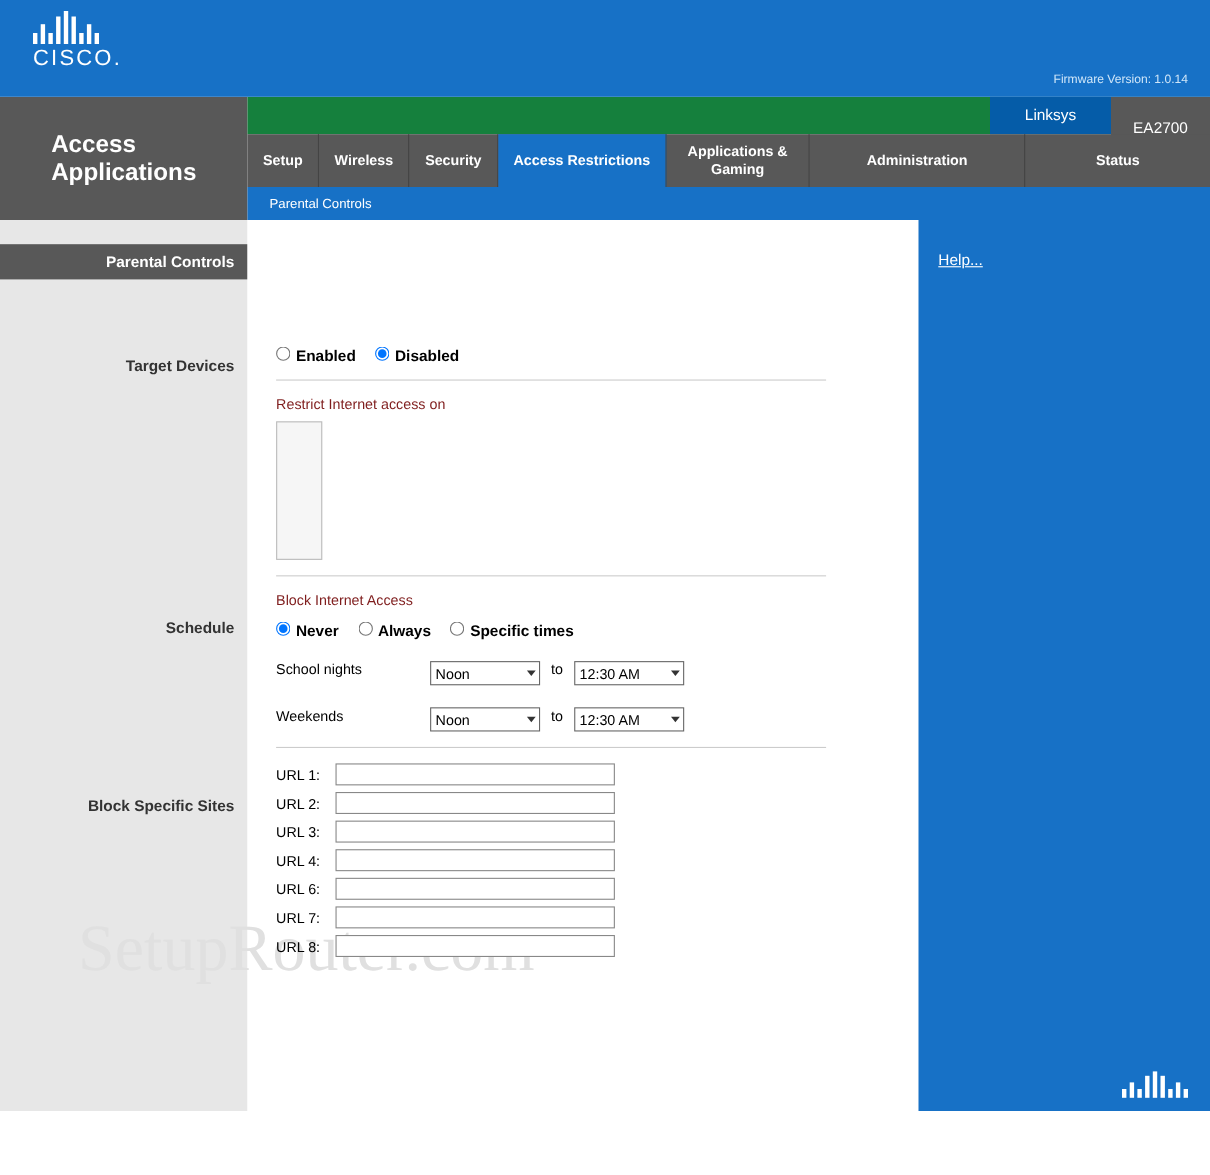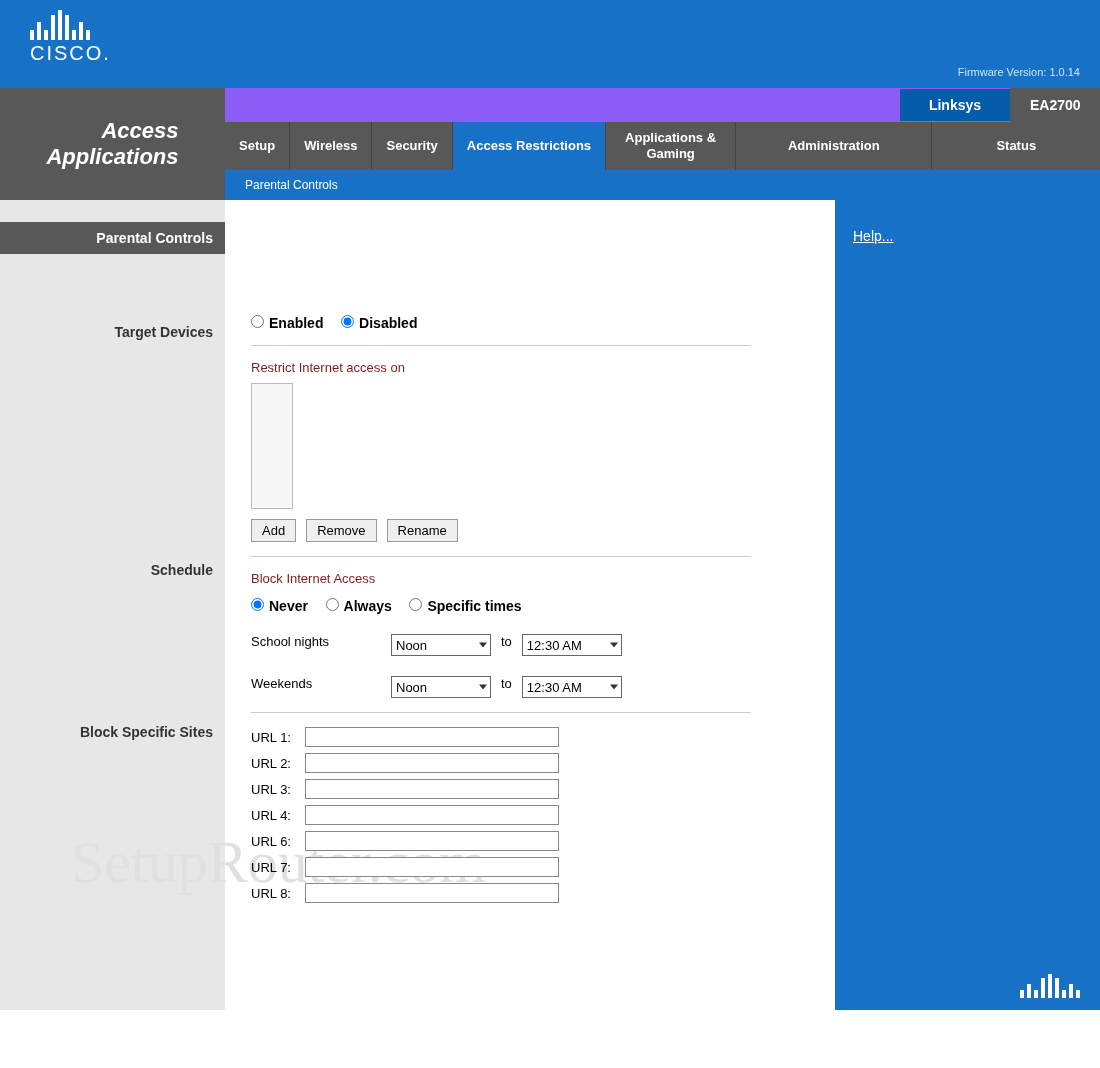--- a/index.html
+++ b/index.html
@@ -6,23 +6,23 @@
 body { font-family: Arial, Helvetica, sans-serif; font-size: 13px; background: #fff; width: 1100px; }
 .top-banner { background: #1771c6; height: 88px; position: relative; }
 .cisco-logo { position: absolute; left: 30px; top: 10px; }
 .cisco-bars { display: flex; gap: 3px; align-items: flex-end; }
 .cisco-bars span { width: 4px; background: #fff; display: inline-block; }
 .cisco-text { color: #fff; font-size: 20px; letter-spacing: 2px; margin-top: 2px; }
 .firmware { position: absolute; right: 20px; bottom: 10px; color: #cfe6f9; font-size: 11px; }
 
 .nav-wrap { display: flex; }
 .nav-left { width: 225px; background: #585858; color: #fff; display: flex; flex-direction: column; align-items: center; justify-content: center; padding: 18px 10px; }
-.nav-left h1 { font-size: 22px; font-weight: bold; text-align: right; line-height: 1.2; font-style: italic; }
+.nav-left h1 { font-size: 22px; font-weight: bold; text-align: left; line-height: 1.2; }
 .nav-right { flex: 1; display: flex; flex-direction: column; }
-.brand-row { display: flex; background: #8b5cf6; color: #fff; font-weight: bold; font-size: 14px; height: 34px; align-items: center; }
+.brand-row { display: flex; background: #15803d; color: #fff; font-weight: normal; font-size: 14px; height: 34px; }
 .brand-row .spacer { flex: 1; }
 .brand-linksys { background:#055ca8; width: 110px; text-align:center; padding: 8px; }
 .brand-model { background: #585858; width: 90px; text-align:center; padding: 20px; }
 .tabs-row { display: flex; background: #585858; height: 48px; }
 .tab { color: #fff; font-size: 13px; font-weight: bold; text-align: center; display:flex; align-items:center; justify-content:center; padding: 0 14px; cursor:pointer; border-right: 1px solid #444; line-height:1.2; }
 .tab.active { background: #1771c6; }
 .tab.wide { flex: 1.2; }
 .subtabs-row { background: #1771c6; color: #fff; height: 30px; display:flex; align-items:center; padding-left: 20px; font-size: 12px; }
 
 .body-row { display: flex; min-height: 810px; }
@@ -117,25 +117,20 @@
     <div class="watermark">SetupRouter.com</div>
 
     <div class="radio-row" style="margin-top:18px">
       <label><input type="radio" name="status" style=""><span>Enabled</span></label>
       <label><input type="radio" name="status" checked="" style=""><span>Disabled</span></label>
     </div>
     <hr class="section-hr">
 
     <div class="section-title">Restrict Internet access on</div>
     <div class="device-box"></div>
-    <div class="btn-row">
-      <button class="btn">Add</button>
-      <button class="btn">Remove</button>
-      <button class="btn">Rename</button>
-    </div>
     <hr class="section-hr">
 
     <div class="section-title">Block Internet Access</div>
     <div class="radio-row" style="margin-top:12px">
       <label><input type="radio" name="sched" checked="" style=""><span>Never</span></label>
       <label><input type="radio" name="sched" style=""><span>Always</span></label>
       <label><input type="radio" name="sched" style=""><span>Specific times</span></label>
     </div>
     <div class="sched-row">
       <span class="lbl">School nights</span>

